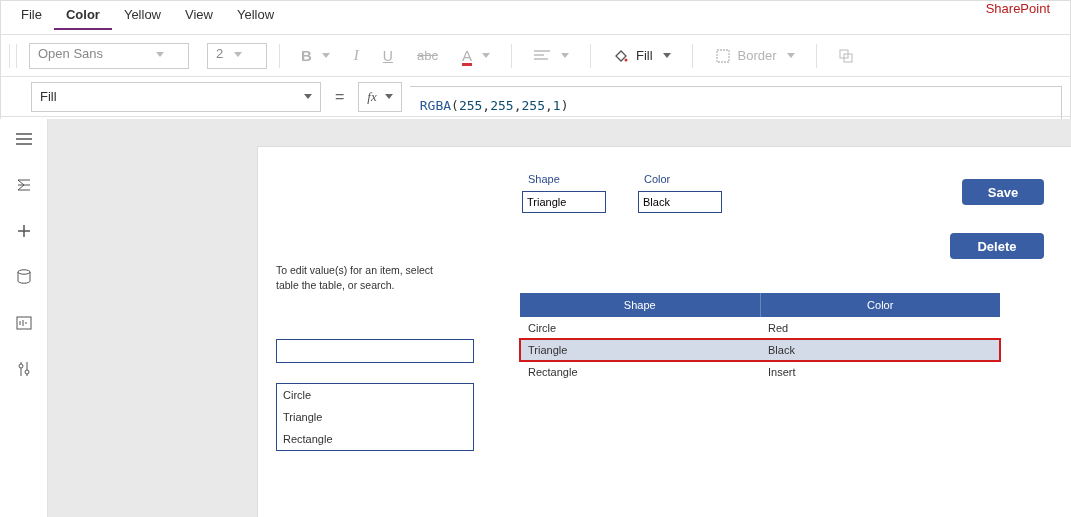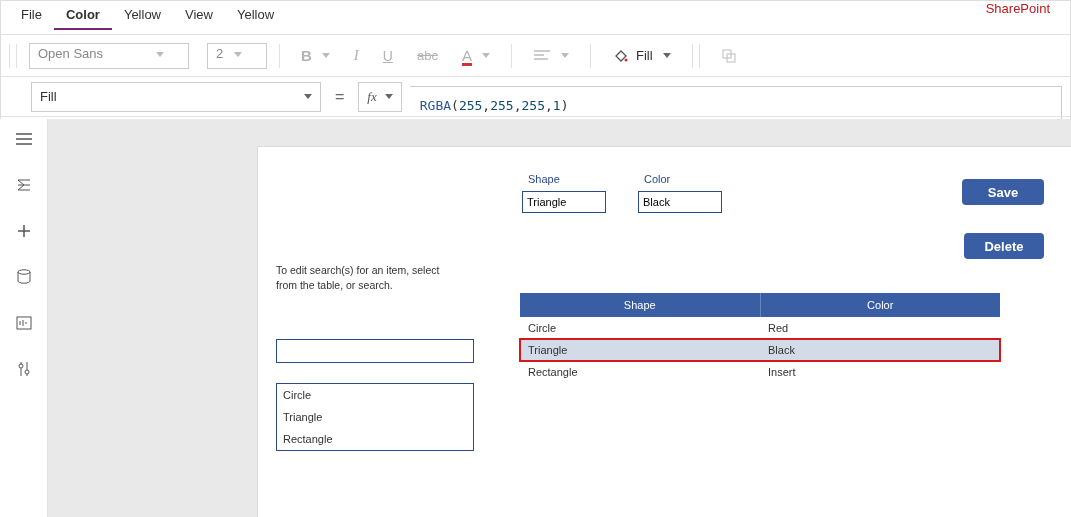--- a/index.html
+++ b/index.html
@@ -39,21 +39,21 @@
   .workspace { position: absolute; top: 119px; left: 0; right: 0; bottom: 0; display: flex; }
   .left-rail { width: 48px; background: #fff; border-right: 1px solid #e1e1e1; display: flex; flex-direction: column; align-items: center; padding-top: 10px; gap: 26px; }
   .rail-btn { width: 20px; height: 20px; display: flex; align-items: center; justify-content: center; color: #555; cursor: pointer; }
   .canvas-wrap { flex: 1; background: #e9e9e9; position: relative; overflow: hidden; }
   .canvas { position: absolute; left: 210px; top: 28px; width: 820px; height: 400px; background: #fff; box-shadow: 0 0 0 1px #ddd; }
 
   
   .app-btn { background: #3a5ea4; color: #fff; border: none; border-radius: 4px; font-size: 13px; font-weight: 600; cursor: pointer; display: inline-flex; align-items: center; justify-content: center; }
   .add-btn { position: absolute; left: 18px; top: 48px; width: 96px; height: 26px; }
   .save-btn { position: absolute; right: 34px; top: 32px; width: 82px; height: 26px; }
-  .delete-btn { position: absolute; right: 34px; top: 86px; width: 80px; height: 26px; }
+  .delete-btn { position: absolute; right: 34px; top: 86px; width: 94px; height: 26px; }
 
   .field-label { position: absolute; font-size: 11px; color: #2b4a8b; }
   .shape-label { left: 270px; top: 26px; }
   .color-label { left: 386px; top: 26px; }
   .field-input { position: absolute; height: 22px; width: 84px; border: 1.5px solid #2b4a8b; font-size: 11px; padding: 0 4px; background: #fff; }
   .shape-input { left: 264px; top: 44px; }
   .color-input { left: 380px; top: 44px; }
 
   .help-text { position: absolute; left: 18px; top: 116px; width: 180px; font-size: 10.5px; color: #333; line-height: 1.4; }
 
@@ -139,20 +139,31 @@
         <svg width="16" height="16" viewBox="0 0 16 16">
             <path d="M3 8 L8 3 L13 8 L8 13 Z" fill="none" stroke="#555" stroke-width="1.3"></path>
             <circle cx="13" cy="12" r="1.5" fill="#d13438"></circle>
           </svg>
       </span>
       <span>Fill</span>
       <span class="caret"></span>
     </button>
   </div>
   <div class="sep"></div>
+  <div class="group">
+    <button class="rib-btn disabled">
+      <span class="icon-box">
+        <svg width="14" height="14" viewBox="0 0 14 14">
+            <rect x="1" y="1" width="12" height="12" fill="none" stroke="#bbb" stroke-width="1.3" stroke-dasharray="2 1"></rect>
+          </svg>
+      </span>
+      <span>Border</span>
+      <span class="caret light"></span>
+    </button>
+  </div>
   <div class="sep"></div>
   <div class="group">
     <button class="rib-btn disabled">
       <span class="icon-box">
         <svg width="16" height="14" viewBox="0 0 16 14">
             <rect x="1" y="1" width="8" height="8" fill="none" stroke="#bbb"></rect>
             <rect x="5" y="5" width="8" height="8" fill="none" stroke="#bbb"></rect>
           </svg>
       </span>
 
@@ -233,21 +244,21 @@
     <div class="canvas">
 
       <button class="app-btn save-btn">Save</button>
       <button class="app-btn delete-btn">Delete</button>
 
       <div class="field-label shape-label">Shape</div>
       <div class="field-label color-label">Color</div>
       <input class="field-input shape-input" value="Triangle" style="">
       <input class="field-input color-input" value="Black" style="">
 
-      <div class="help-text">To edit search(s) for an item, select from the table, or search.</div>
+      <div class="help-text">To edit value(s) for an item, select table the table, or search.</div>
 
       <input class="search-box" style="">
 
       <div class="listbox">
         <div class="li">Circle</div>
         <div class="li">Triangle</div>
         <div class="li">Rectangle</div>
       </div>
 
       <table class="data-table">

